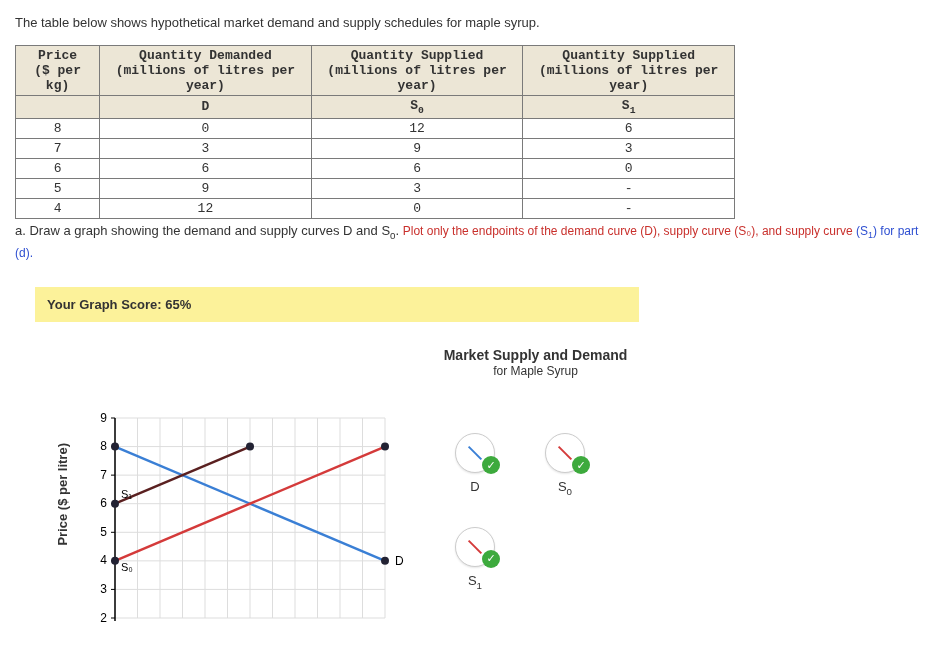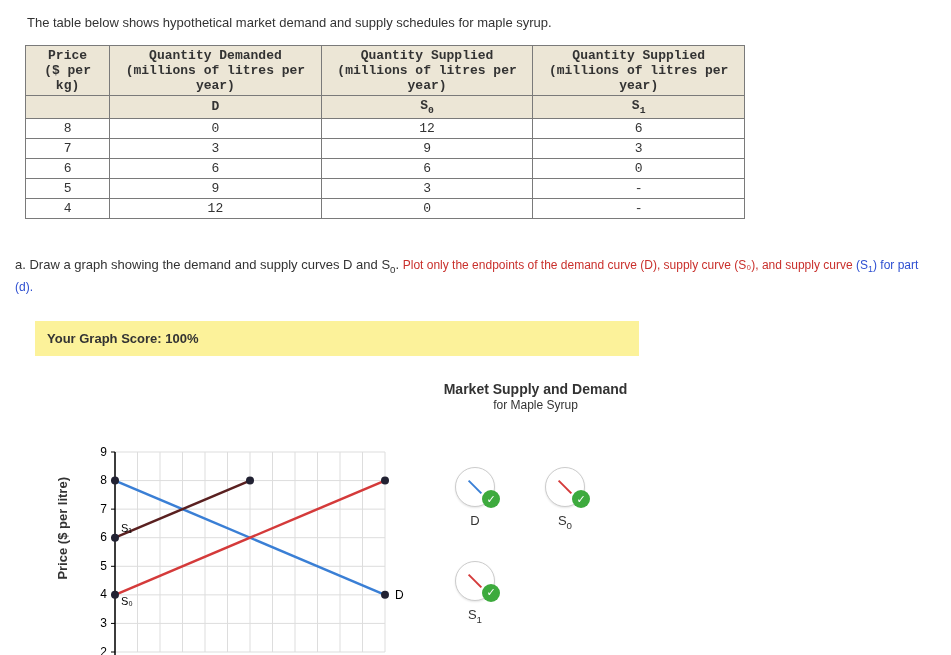--- a/index.html
+++ b/index.html
@@ -7,46 +7,44 @@
     font-size: 13px;
     color: #333;
     margin: 0;
     padding: 15px;
     width: 951px;
     box-sizing: border-box;
   }
   .intro-text {
     margin-bottom: 15px;
     font-size: 13px;
-    margin-left: 12px;
   }
   table.schedule {
     border-collapse: collapse;
     width: 720px;
-    margin-left: 10px;
     font-family: "Courier New", monospace;
     font-size: 13px;
   }
   table.schedule th, table.schedule td {
     border: 1px solid #7a7a7a;
     text-align: center;
     padding: 2px 6px;
     vertical-align: middle;
   }
   table.schedule thead th {
     background-color: #ece6d6;
     font-weight: bold;
     font-family: "Courier New", monospace;
   }
   table.schedule .subhead th {
     background-color: #ece6d6;
     font-weight: bold;
   }
   .question {
-    margin-top: 36px;
+    margin-top: 2px;
     margin-bottom: 5px;
     line-height: 1.5;
   }
   .instruction-red {
     color: #c9302c;
     font-size: 12px;
   }
   .instruction-blue {
     color: #2e4fd1;
     font-size: 12px;
@@ -201,21 +199,21 @@
       </tr>
     </tbody>
 </table>
 
 <div class="question">
   <span>a. Draw a graph showing the demand and supply curves D and S</span><sub>0</sub><span>. </span>
   <span class="instruction-red">Plot only the endpoints of the demand curve (D), supply curve (S₀), and supply curve </span>
   <span class="instruction-blue"><span>(S</span><sub>1</sub><span>) for part (d).</span></span>
 </div>
 
-<div class="score-bar">Your Graph Score: 100%</div>
+<div class="score-bar">Your Graph Score: 65%</div>
 
 <div class="chart-title">Market Supply and Demand</div>
 <div class="chart-sub">for Maple Syrup</div>
 
 <div class="chart-area">
   <span class="y-axis-label">Price ($ per litre)</span>
 
   <svg class="chart-svg-wrap" width="340" height="240" viewBox="0 0 340 240">
 
     <g stroke="#ddd" stroke-width="1">

